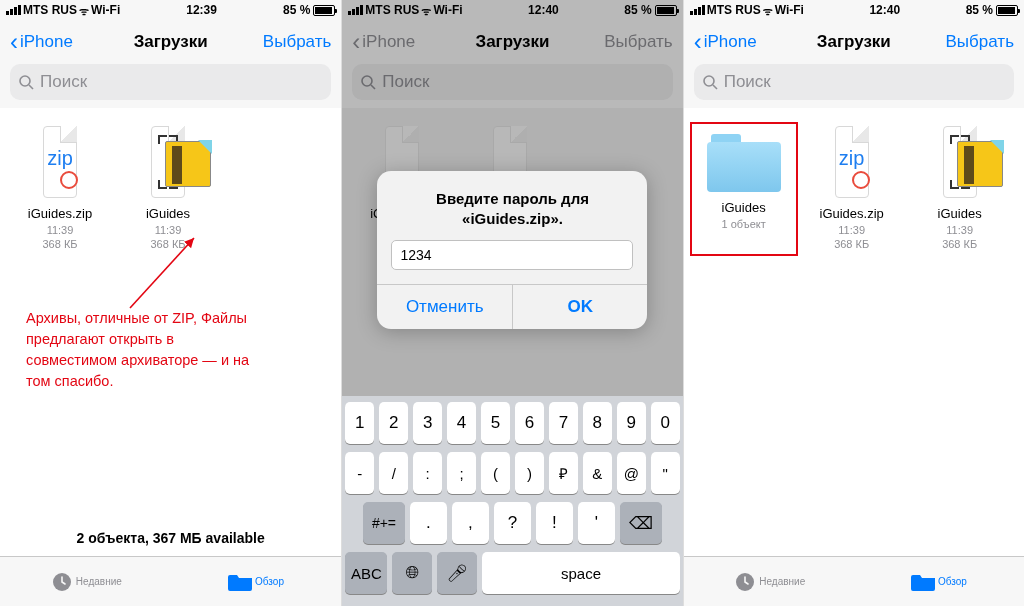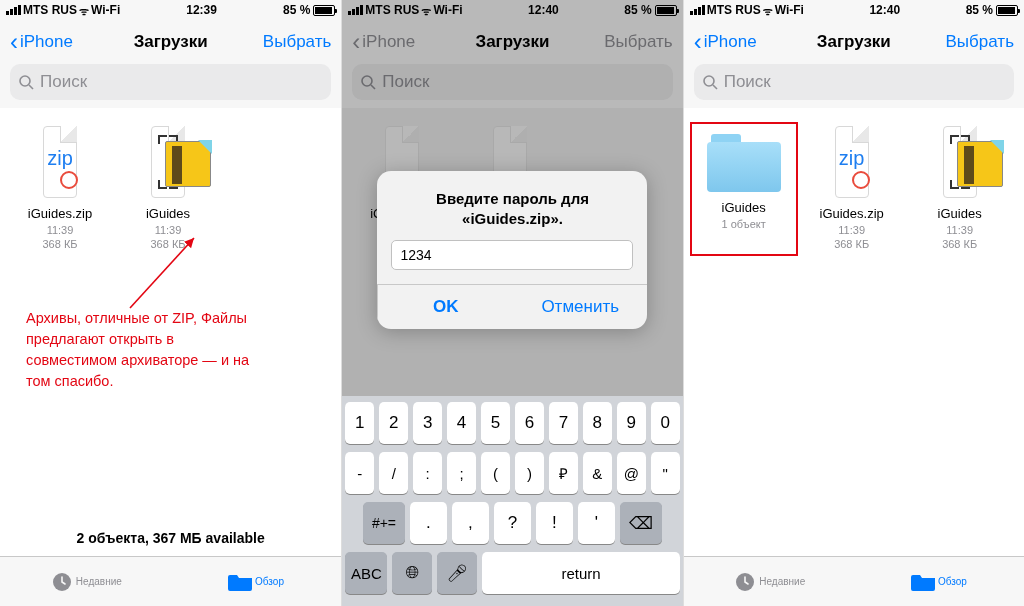--- a/index.html
+++ b/index.html
@@ -240,22 +240,22 @@
       <div class="fname">iGuides</div>
     </div>
   </div>
 
   <div class="alert">
     <div class="alert-msg">Введите пароль для «iGuides.zip».</div>
     <div class="alert-input-w">
       <input class="alert-input" value="1234" style="">
     </div>
     <div class="alert-btns">
+      <div class="alert-btn">Отменить</div>
       <div class="alert-btn ok">OK</div>
-      <div class="alert-btn">Отменить</div>
     </div>
   </div>
 
   <div class="kbd">
     <div class="krow">
       <div class="key">1</div>
       <div class="key">2</div>
       <div class="key">3</div>
       <div class="key">4</div>
       <div class="key">5</div>
@@ -289,21 +289,21 @@
         </div>
     </div>
     <div class="krow r4">
       <div class="key g k-abc sm">ABC</div>
       <div class="key g k-globe">
           <span>🌐︎</span>
         </div>
       <div class="key g k-mic">
           <span>🎤︎</span>
         </div>
-      <div class="key k-space sm">return</div>
+      <div class="key k-space sm">space</div>
     </div>
   </div>
 </div>
 
 <div class="screen">
   <div class="status-bar">
     <div class="sb-left">
       <span class="sig-bars">
           <span></span>
           <span></span>

